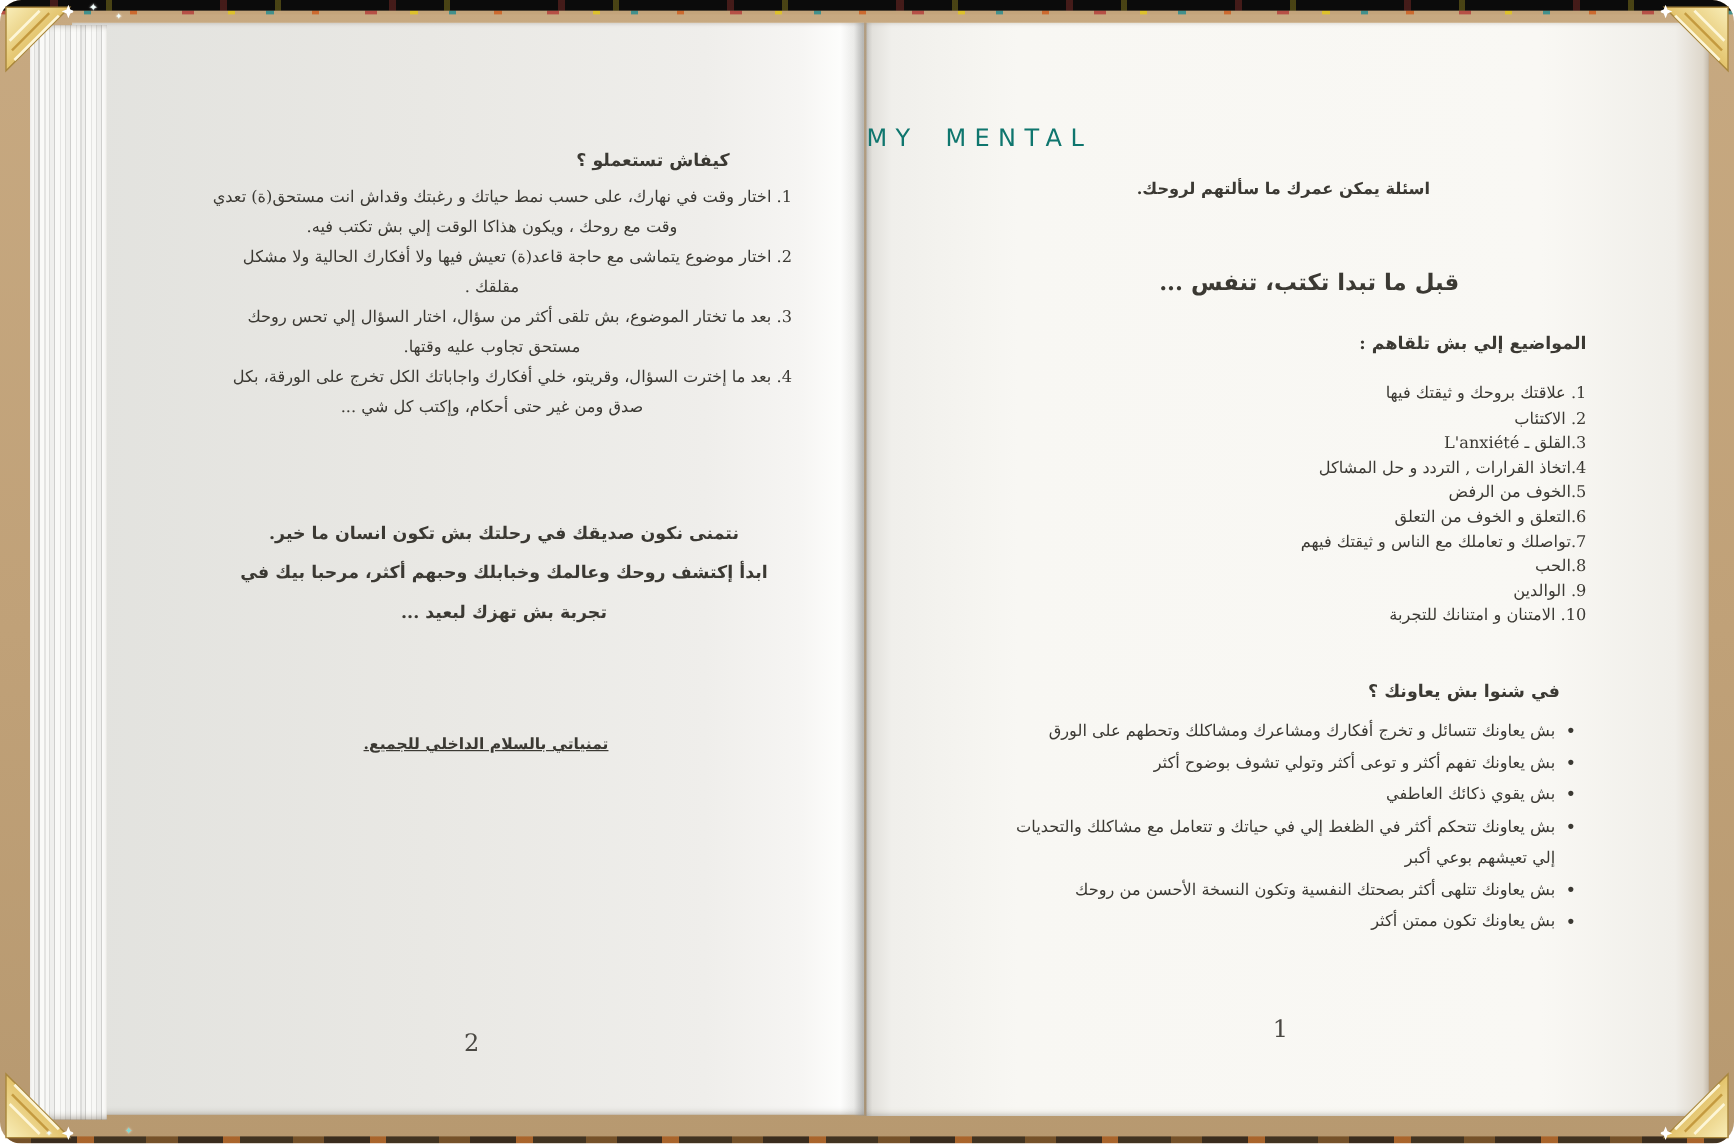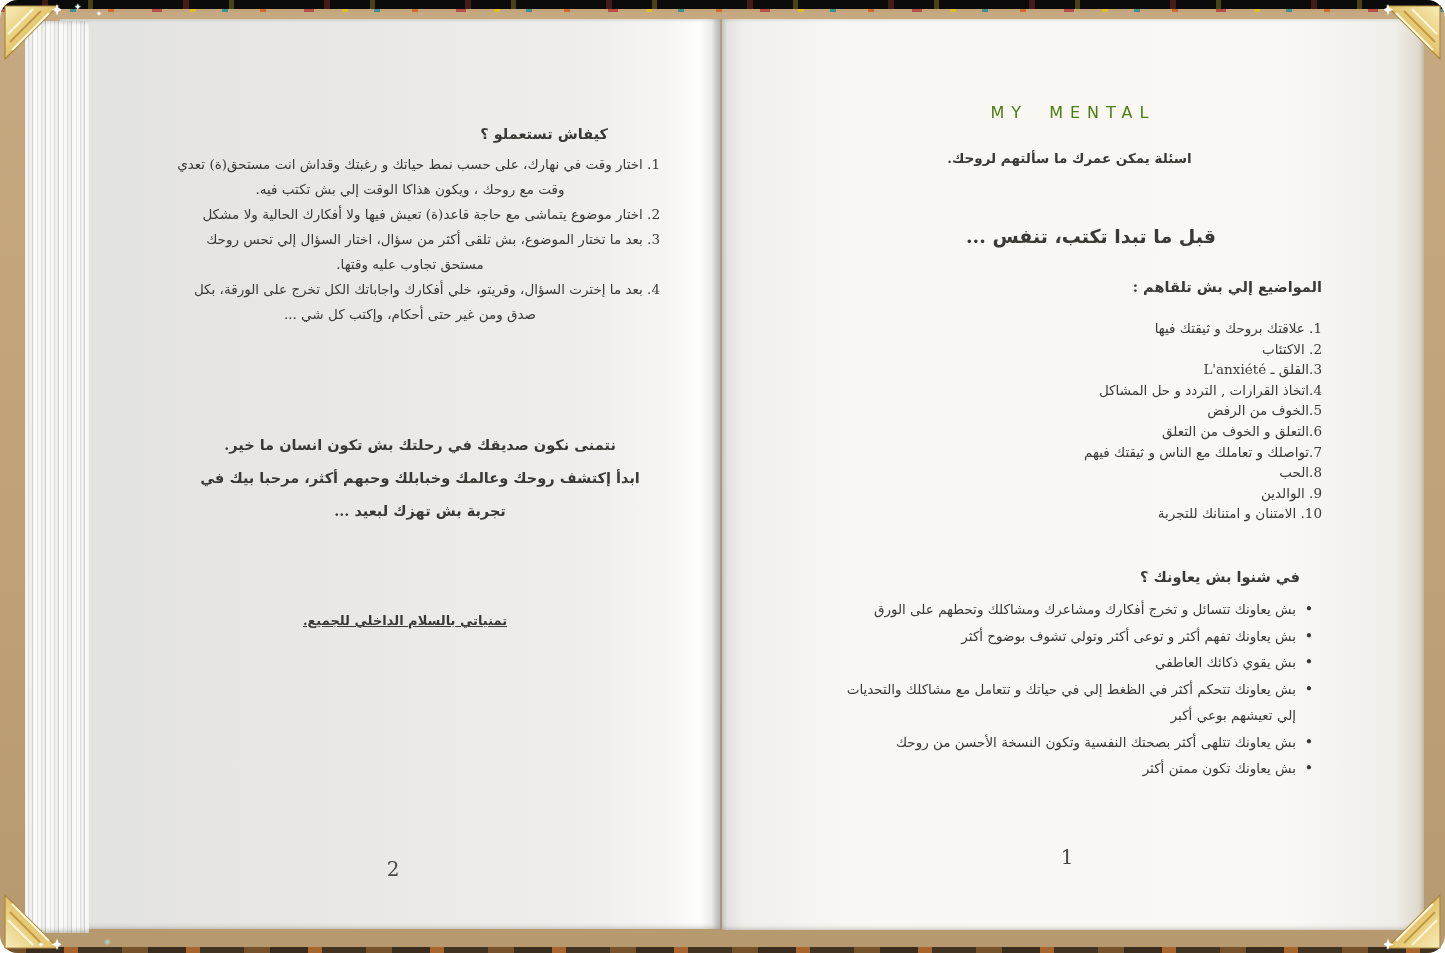--- a/index.html
+++ b/index.html
@@ -35,23 +35,23 @@
   .sl{line-height:25px;white-space:nowrap;}
   .sl.l1{text-align:right;}
   .sl.l2{text-align:center;}
   .closing{position:absolute;top:409px;left:60px;right:25px;text-align:center;line-height:33px;font-weight:600;font-size:14.5px;}
   .closing div{white-space:nowrap;}
   .signature{position:absolute;top:594px;left:85px;width:470px;text-align:center;font-weight:700;font-size:13px;white-space:nowrap;text-decoration:underline;}
   .lp-num{position:absolute;top:838px;left:293px;width:30px;text-align:center;font-size:20px;color:#4a4843;}
 
   
   .rp-content{position:absolute;left:722px;top:19px;width:702px;height:911px;font-size:13.5px;}
-  .title{position:absolute;top:84px;left:0;right:0;text-align:center;direction:ltr;
-    font-family:"DejaVu Sans","Liberation Sans",sans-serif;font-size:16px;font-weight:400;
-    letter-spacing:7px;word-spacing:9px;color:#4d7c0f;}
+  .title{position:absolute;top:84px;left:0;right:0;direction:ltr;
+    font-family:"DejaVu Sans","Liberation Sans",sans-serif;font-size:20px;font-weight:400;
+    letter-spacing:7px;word-spacing:9px;color:#0f766e;}
   .intro{position:absolute;top:127px;right:102px;width:505px;text-align:center;line-height:25px;font-weight:600;}
   .intro div{white-space:nowrap;}
   .breathe{position:absolute;top:205px;left:38px;width:662px;text-align:center;font-weight:700;font-size:19px;line-height:25px;}
   .topics-heading{position:absolute;top:259px;right:102px;font-weight:700;font-size:14.5px;white-space:nowrap;}
   .topics{position:absolute;top:299px;right:102px;text-align:right;font-size:13.5px;line-height:20.6px;}
   .topics div{white-space:nowrap;}
   .help-heading{position:absolute;top:549px;right:124px;font-weight:700;font-size:14.5px;white-space:nowrap;margin-left:12px;}
   .help{position:absolute;top:577px;right:110px;width:472px;}
   .hp{display:flex;direction:rtl;gap:8px;line-height:26.5px;}
   .dot{width:10px;text-align:center;font-size:15px;flex:none;}
@@ -85,20 +85,21 @@
     <div class="right-page"></div>
     <div class="spine"></div>
     <div class="bottom-glitch"></div>
 
     <div class="lp-content" dir="rtl">
       <div class="lp-heading">كيفاش تستعملو ؟</div>
       <div class="steps">
         <div class="sl l1">1. اختار وقت في نهارك، على حسب نمط حياتك و رغبتك وقداش انت مستحق(ة) تعدي</div>
         <div class="sl l2">وقت مع روحك ، ويكون هذاكا الوقت إلي بش تكتب فيه.</div>
         <div class="sl l1">2.  اختار موضوع يتماشى مع حاجة قاعد(ة) تعيش فيها ولا أفكارك الحالية ولا مشكل</div>
+        <div class="sl l2">مقلقك .</div>
         <div class="sl l1">3. بعد ما تختار الموضوع، بش تلقى أكثر من سؤال، اختار السؤال إلي تحس روحك</div>
         <div class="sl l2">مستحق تجاوب عليه وقتها.</div>
         <div class="sl l1">4. بعد ما إخترت السؤال، وقريتو، خلي أفكارك واجاباتك الكل تخرج على الورقة، بكل</div>
         <div class="sl l2">صدق ومن غير حتى أحكام، وإكتب كل شي ...</div>
       </div>
       <div class="closing">
         <div>نتمنى نكون  صديقك في رحلتك بش تكون انسان ما خير.</div>
         <div>ابدأ إكتشف روحك وعالمك وخبابلك وحبهم أكثر، مرحبا بيك في</div>
         <div>تجربة بش تهزك لبعيد  ...</div>
       </div>

